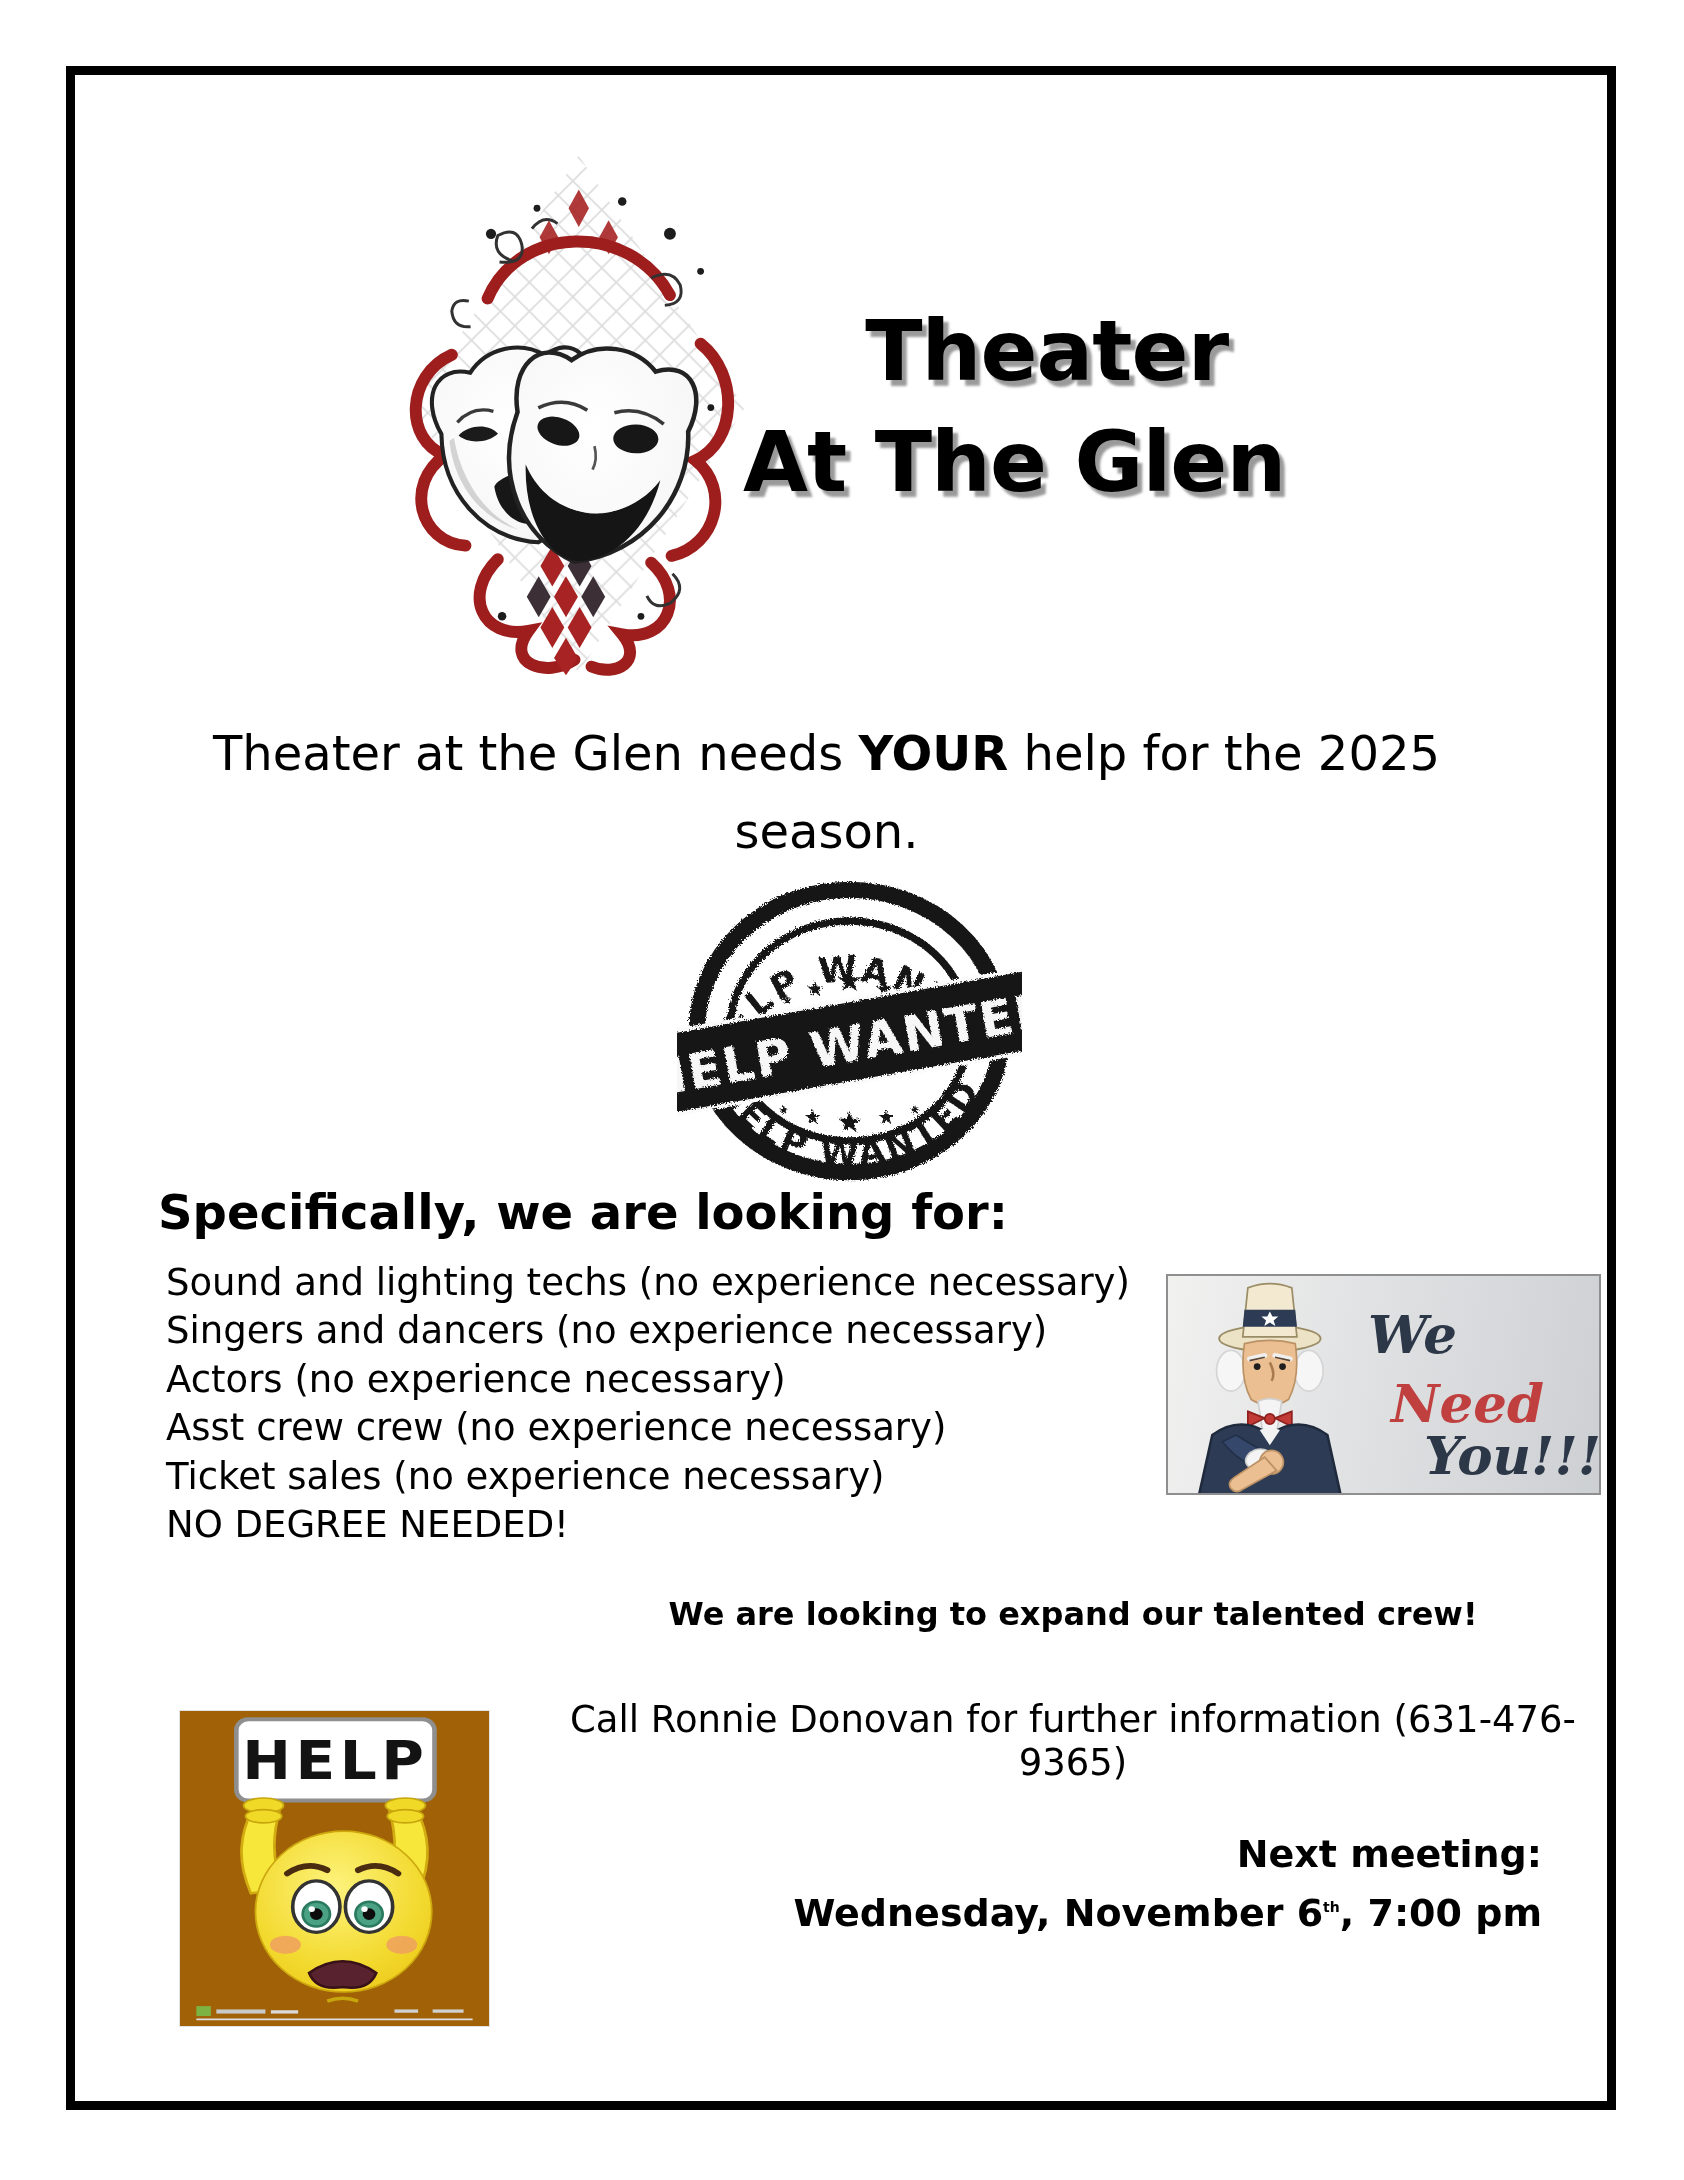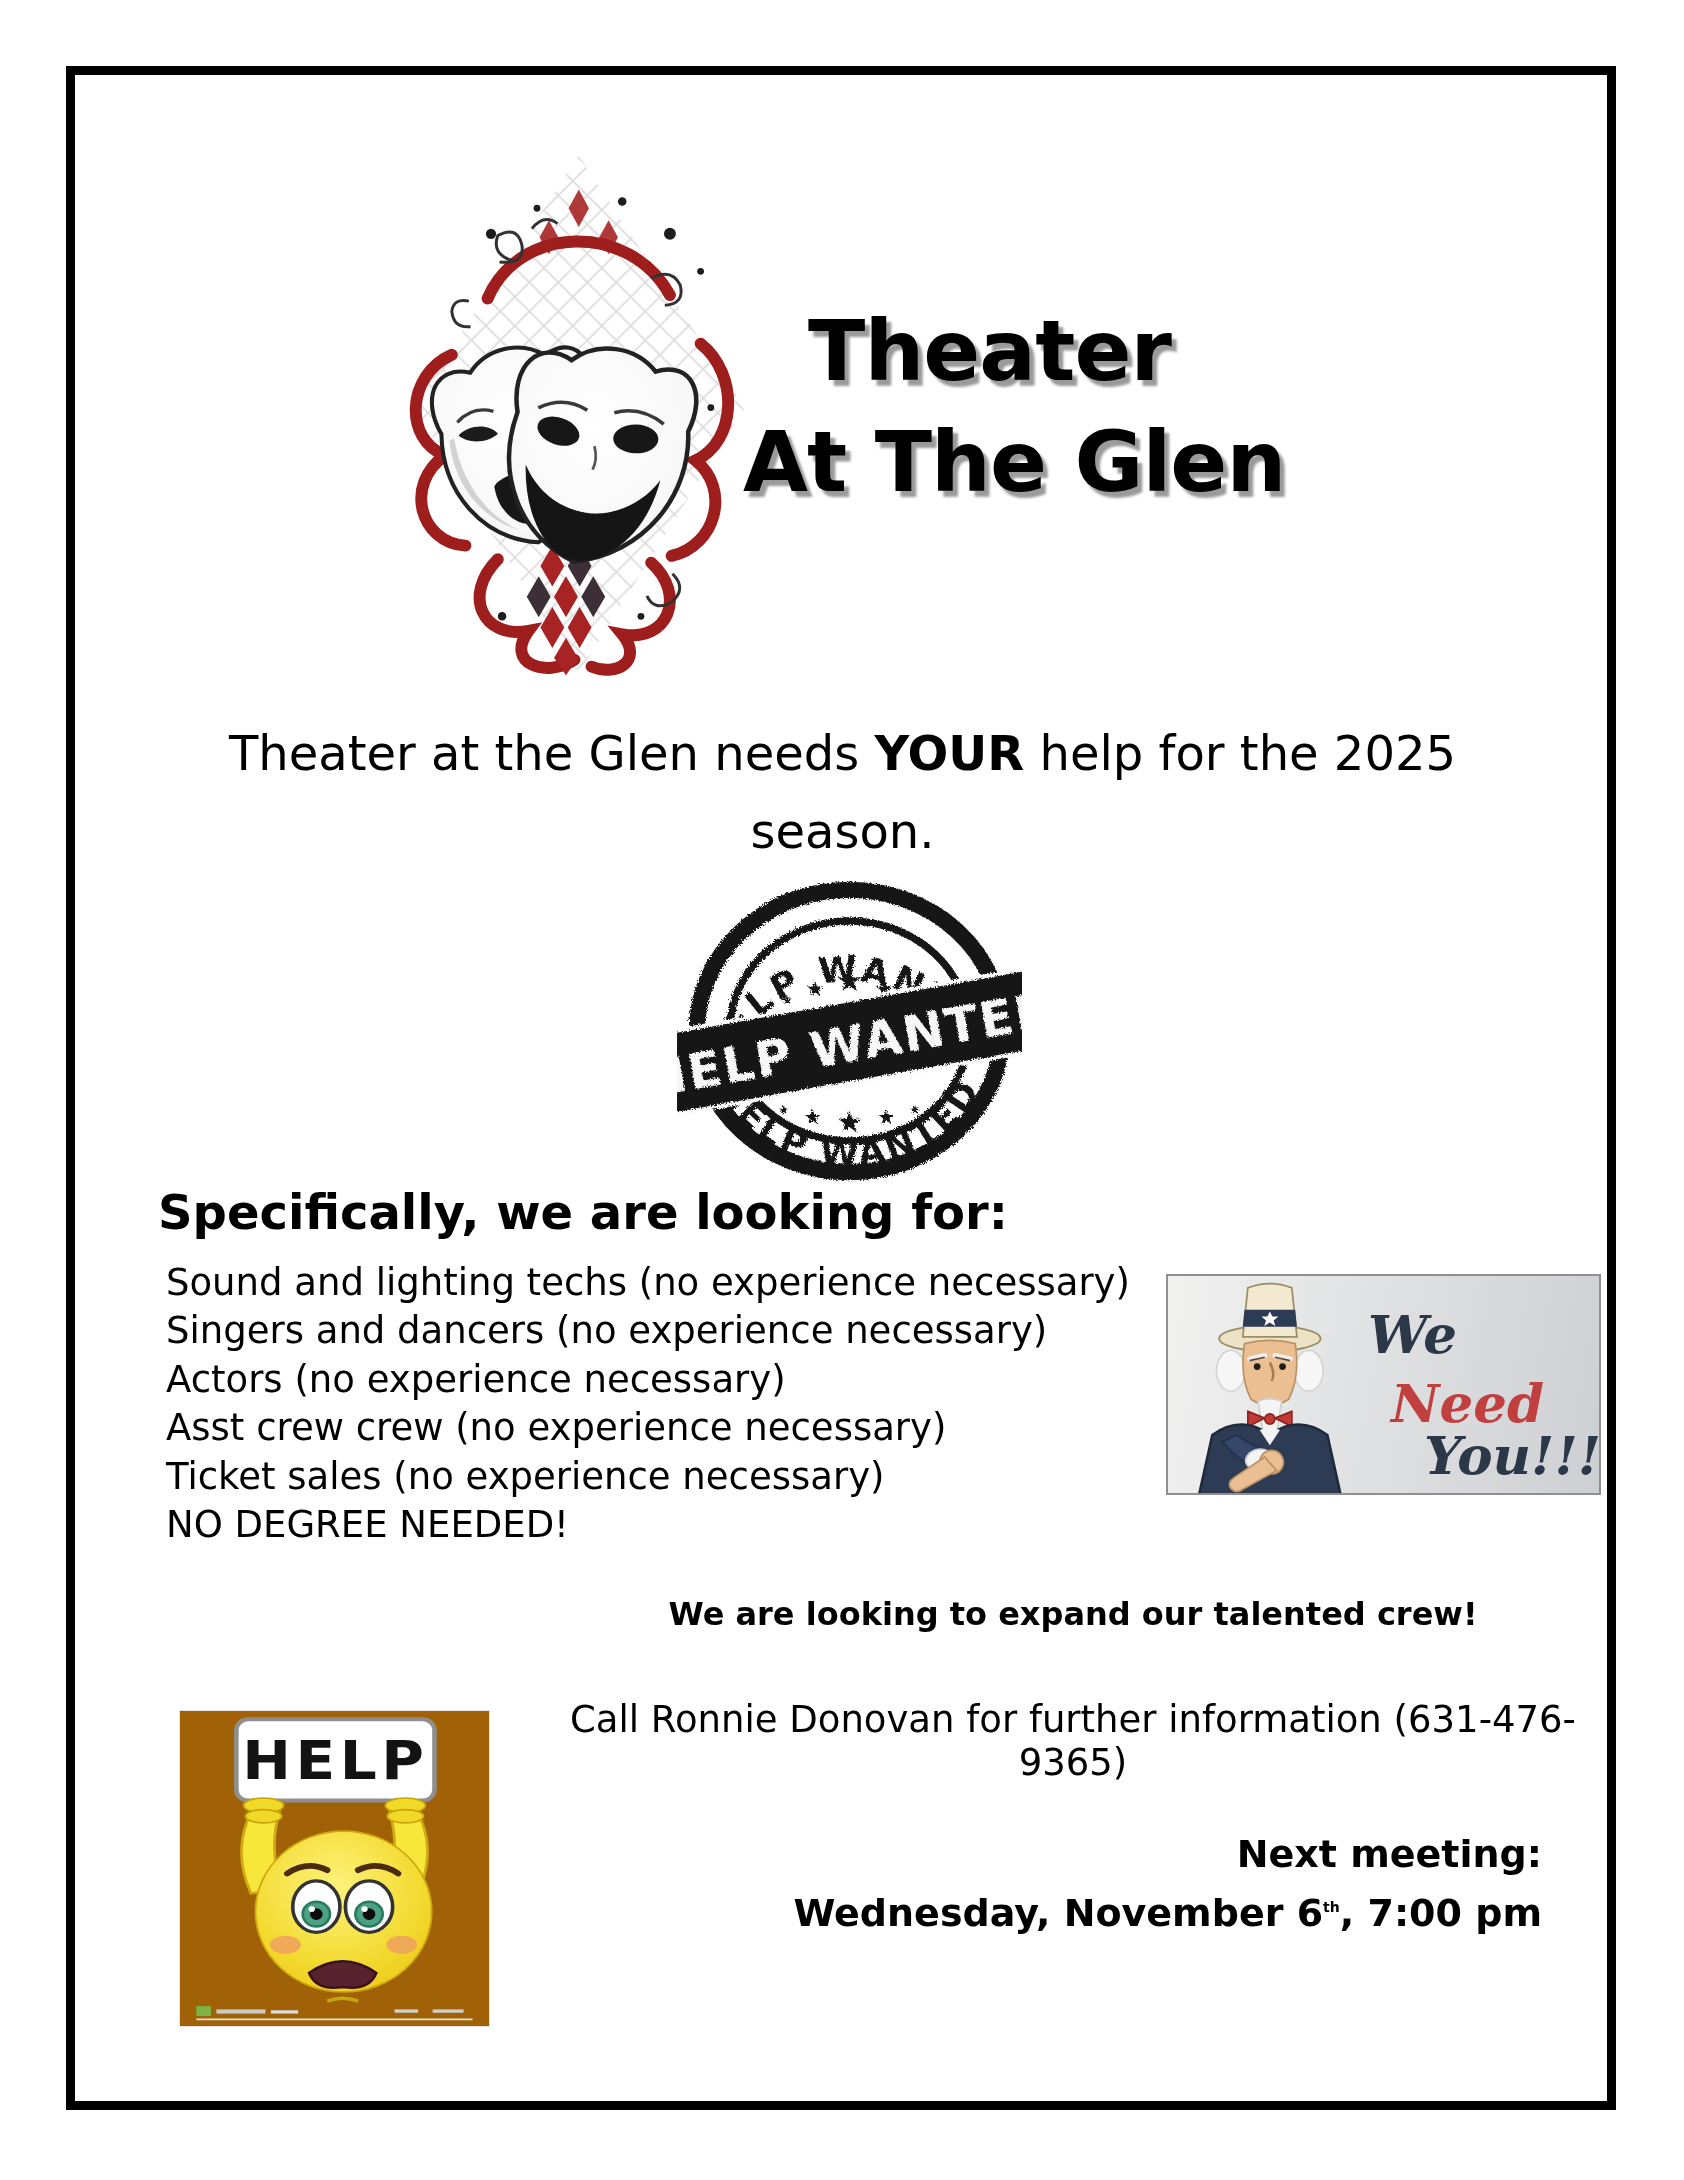--- a/index.html
+++ b/index.html
@@ -6,25 +6,25 @@
   html,body{margin:0;padding:0;background:#fff;}
   .page{position:relative;width:1685px;height:2181px;background:#fff;overflow:hidden;
         font-family:"DejaVu Sans",sans-serif;color:#000;}
   .border-frame{position:absolute;left:66px;top:66px;width:1550px;height:2044px;
         border:9.4px solid #000;box-sizing:border-box;}
 
   
   .logo-masks{position:absolute;left:366px;top:152px;width:417px;height:524px;}
   .logo-text{position:absolute;left:743px;top:296px;font-size:84px;font-weight:bold;
         line-height:1.32;letter-spacing:-0.9px;white-space:nowrap;
-        text-shadow:5.1px 6px 2.6px #9a9a9a;}
+        text-shadow:5.1px 6px 2.6px #9a9a9a;text-align:center;}
   .logo-line1{margin-left:65px;}
 
   
-  .headline{position:absolute;left:76px;top:714px;width:1533px;text-align:center;
+  .headline{position:absolute;left:60px;top:714px;width:1533px;text-align:center;
         font-size:48px;line-height:1.63;}
   .headline strong{font-weight:bold;}
 
   
   .stamp{position:absolute;left:677px;top:871px;width:345px;height:320px;}
 
   
   .roles{position:absolute;left:158px;top:1184px;width:980px;}
   .roles h2{margin:0 0 19px 0;font-size:48px;font-weight:bold;letter-spacing:0;}
   .roles ul{list-style:none;margin:8px;padding:0;font-size:37px;line-height:1.31;}

